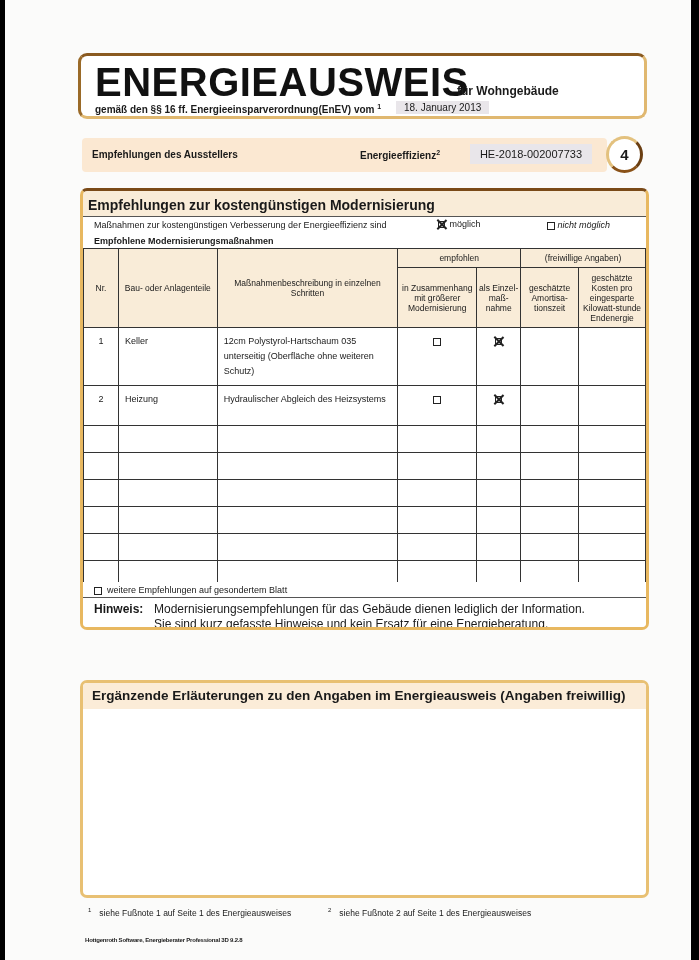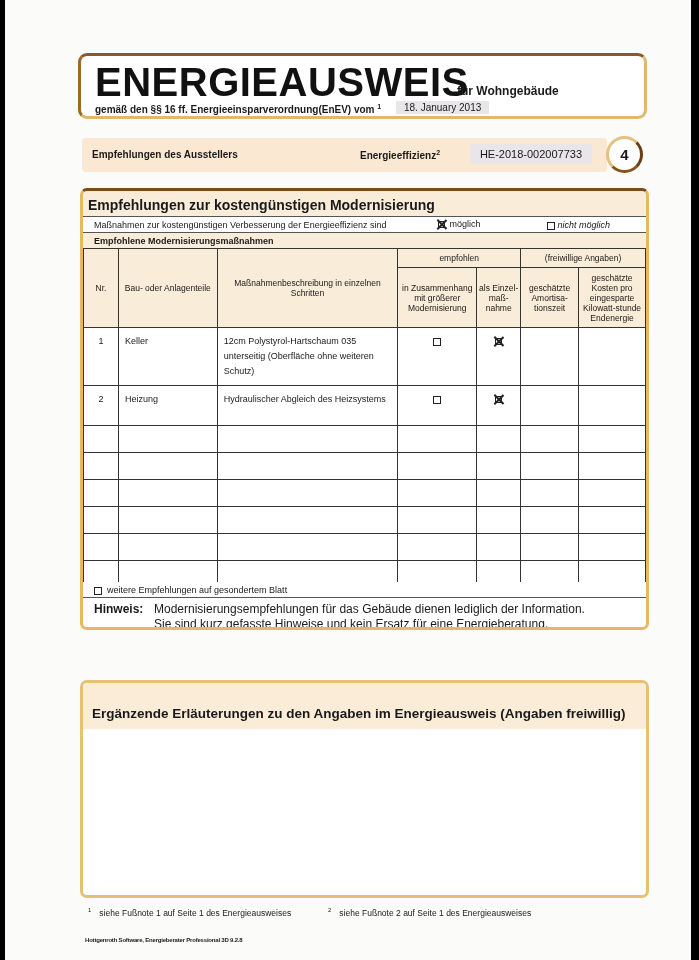--- a/index.html
+++ b/index.html
@@ -24,21 +24,21 @@
   .reg-label sup { font-size: 7px; }
   .reg-field { position: absolute; left: 388px; top: 6px; width: 122px; height: 20px; background: #e9e6ea; font-size: 11px; text-align: center; line-height: 20px; }
   .page-badge { position: absolute; left: 601px; top: 136px; width: 37px; height: 37px; border-radius: 50%;
     border: 3px solid #e3c17e; border-right-color: #6a3e12; border-bottom-color: #8a5218; background: #fff;
     text-align: center; line-height: 31px; font-size: 15px; font-weight: bold; }
 
   
   .section { position: absolute; left: 75px; top: 188px; width: 569px; height: 442px;
     border: 3px solid #e8b860; border-top-color: #7a4a18; border-radius: 7px; background: #f9ecd8; overflow: hidden; }
   .sec-title { position: absolute; left: 5px; top: 6px; font-size: 14px; font-weight: bold; }
-  .row-possible { position: absolute; left: 0; top: 25px; width: 100%; height: 17px; background: #fff; border-top: 1px solid #555; border-bottom: 1px solid #555; font-size: 9px; }
+  .row-possible { position: absolute; left: 0; top: 25px; width: 100%; height: 33px; background: #fff; border-top: 1px solid #555; border-bottom: 1px solid #555; font-size: 9px; }
   .row-possible .lbl { position: absolute; left: 11px; top: 3px; }
   .row-possible .opt1 { position: absolute; left: 353px; top: 2px; }
   .row-possible .opt2 { position: absolute; left: 464px; top: 3px; font-style: italic; }
   .sub-title { position: absolute; left: 11px; top: 45px; font-size: 9px; font-weight: bold; }
 
   table.m { position: absolute; left: 0; top: 57px; width: 563px; border-collapse: collapse; font-size: 9px; }
   table.m td, table.m th { border: 1px solid #333; vertical-align: top; }
   table.m thead th { font-weight: normal; text-align: center; vertical-align: middle; background: #f9ecd8; line-height: 10px; font-size: 8.5px; }
   table.m tbody td { background: #fff; padding: 6px 6px; line-height: 15px; }
   table.m td.c { text-align: center; }
@@ -57,21 +57,21 @@
   .hint .l2 { position: absolute; left: 71px; top: 19px; }
 
   
   .contact-wrap { position: absolute; left: 75px; top: 628px; width: 569px; height: 34px; border: 3px solid #e8b860; border-top: none; border-bottom-color: #7a4a18; border-radius: 0 0 7px 7px; background: #fff; font-size: 9px; }
   .contact-wrap .left { position: absolute; left: 8px; top: 4px; width: 228px; line-height: 15px; }
   .contact-wrap .div { position: absolute; left: 235px; top: 0; width: 1px; height: 100%; background: #333; }
   .contact-wrap .right { position: absolute; left: 241px; top: 2px; line-height: 14px; }
 
   
   .extra { position: absolute; left: 75px; top: 680px; width: 569px; height: 218px; border: 3px solid #e8c073; border-radius: 7px; background: #fff; overflow: hidden; }
-  .extra-head { height: 26px; background: #fbecd8; padding: 23px 9px; font-size: 13.5px; font-weight: bold; }
+  .extra-head { height: 26px; background: #fbecd8; padding: 5px 9px; font-size: 13.5px; font-weight: bold; }
 
   .fn { position: absolute; top: 907px; font-size: 8.5px; }
   .fn sup { font-size: 6px; margin-right: 8px; }
   .footer-sw { position: absolute; left: 80px; top: 937px; font-size: 6px; font-weight: bold; letter-spacing: -0.2px; }
 </style>
 </head>
 <body>
 
 <div class="page">
 

